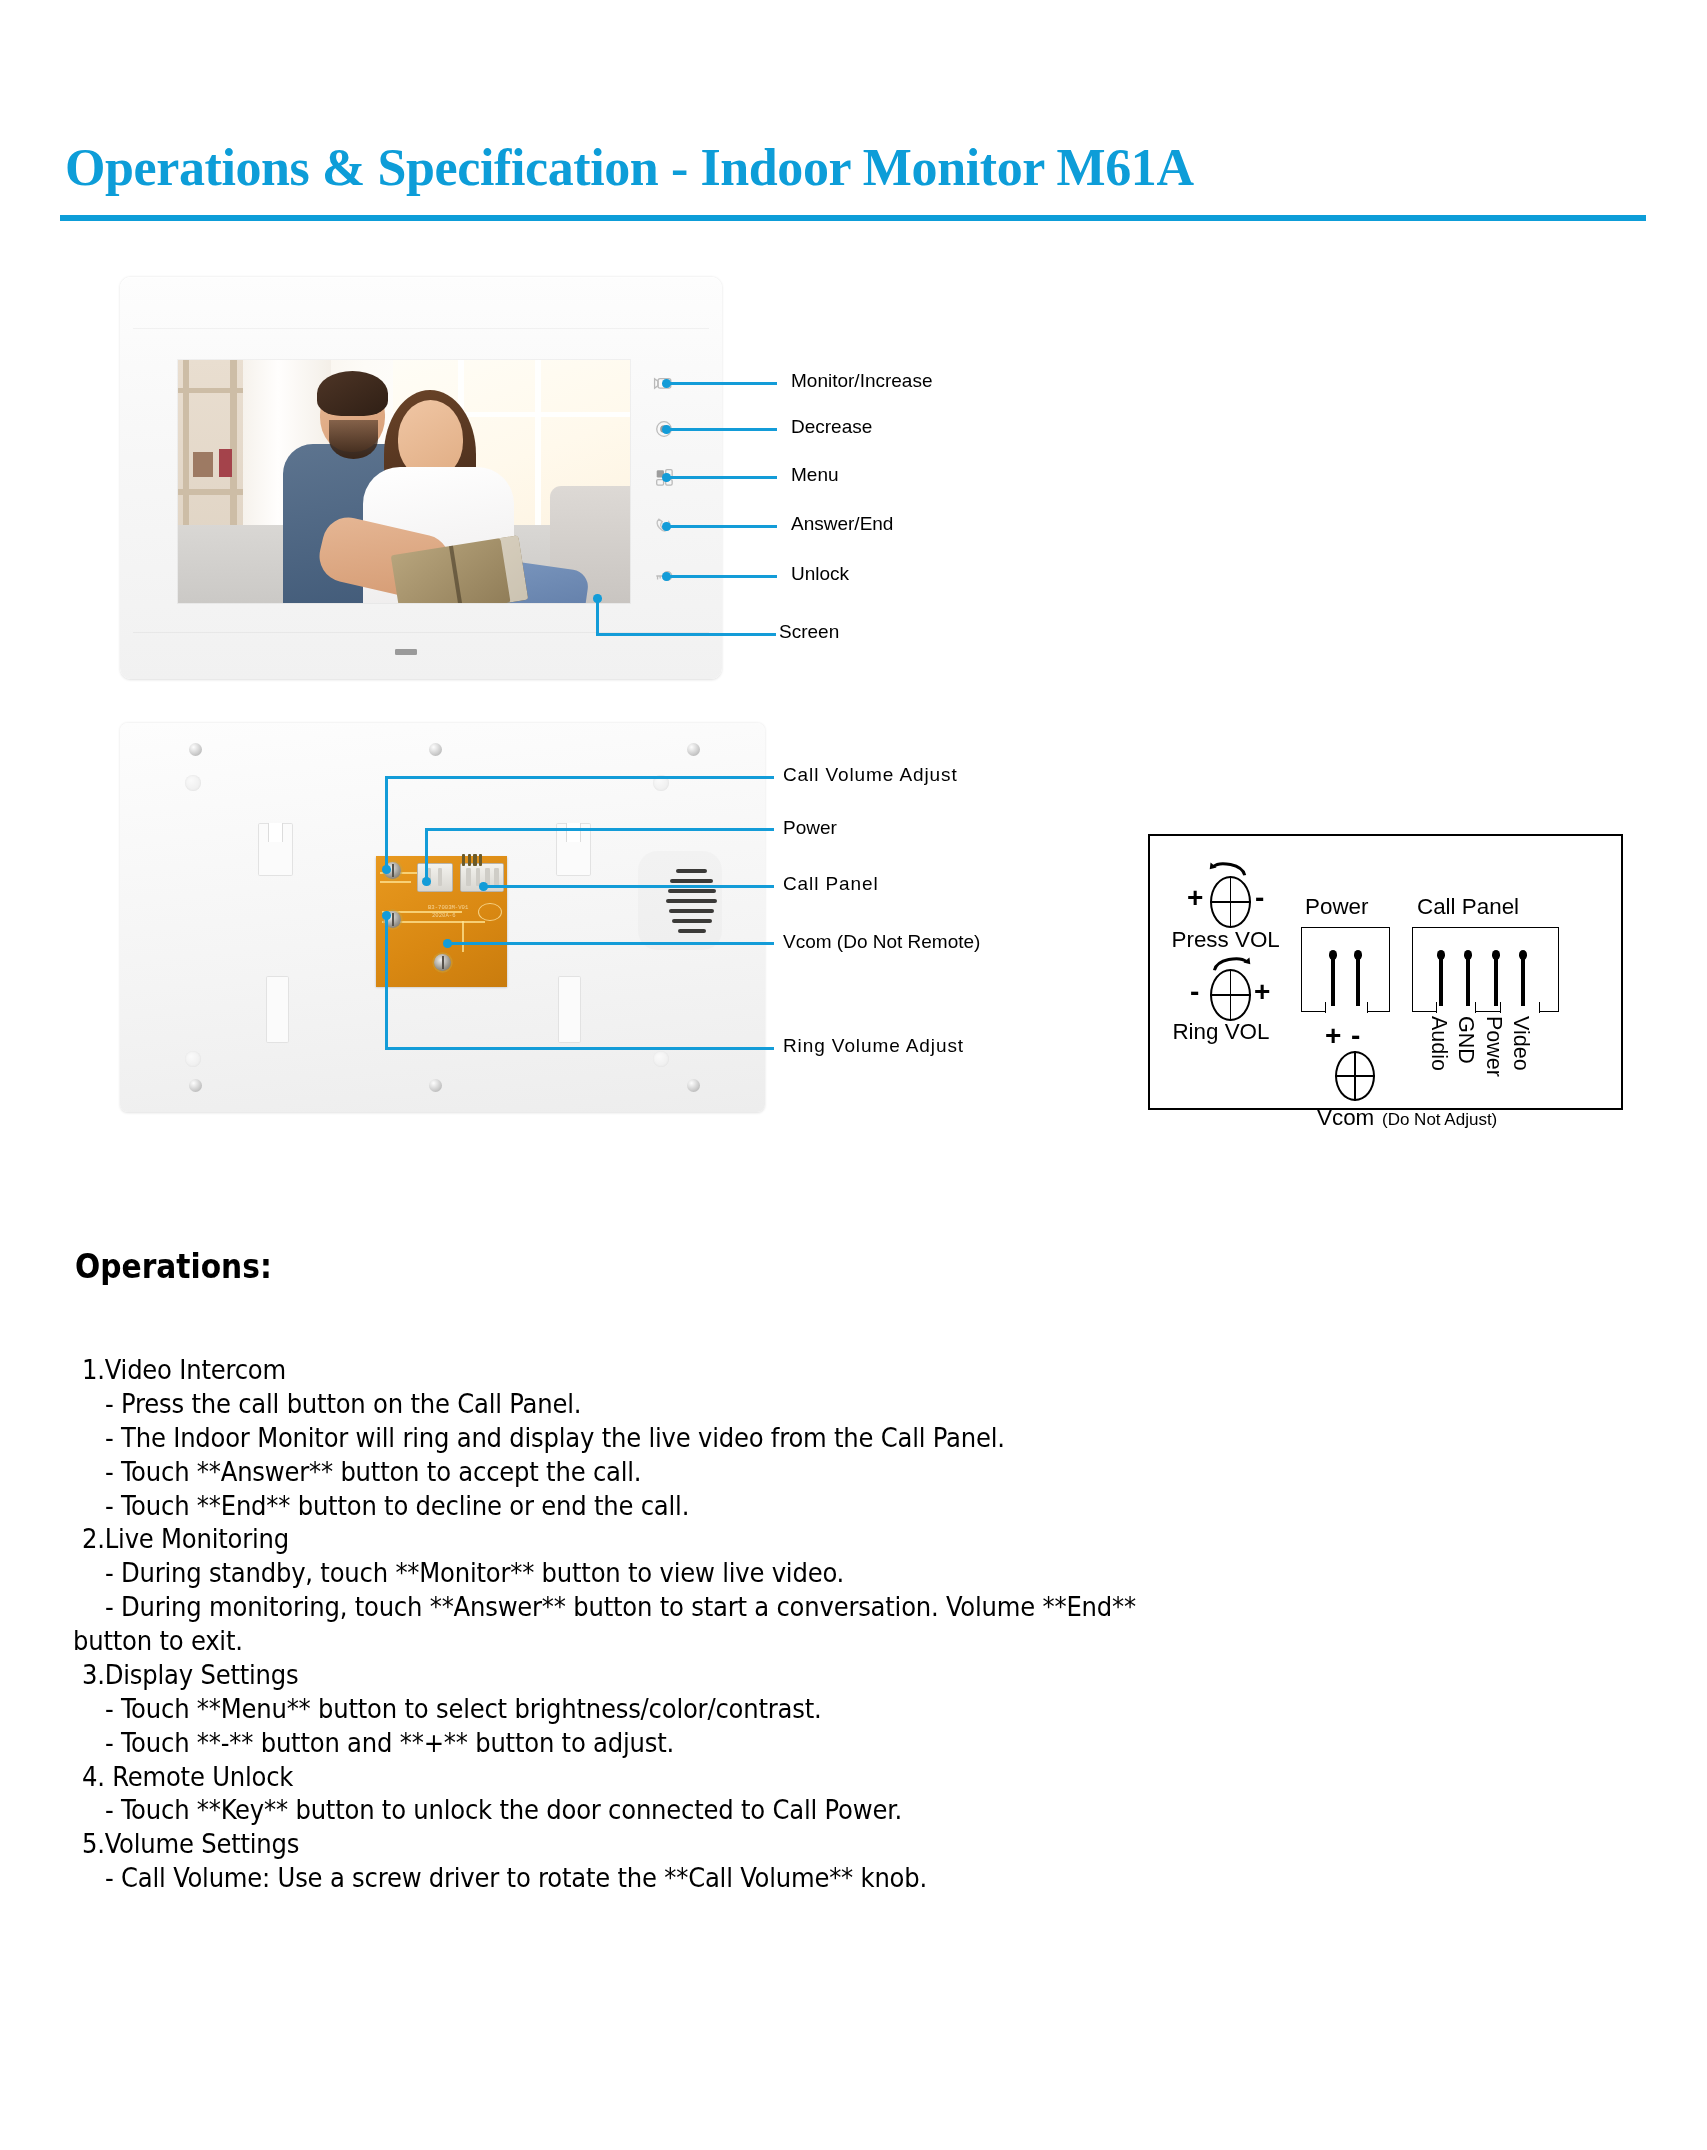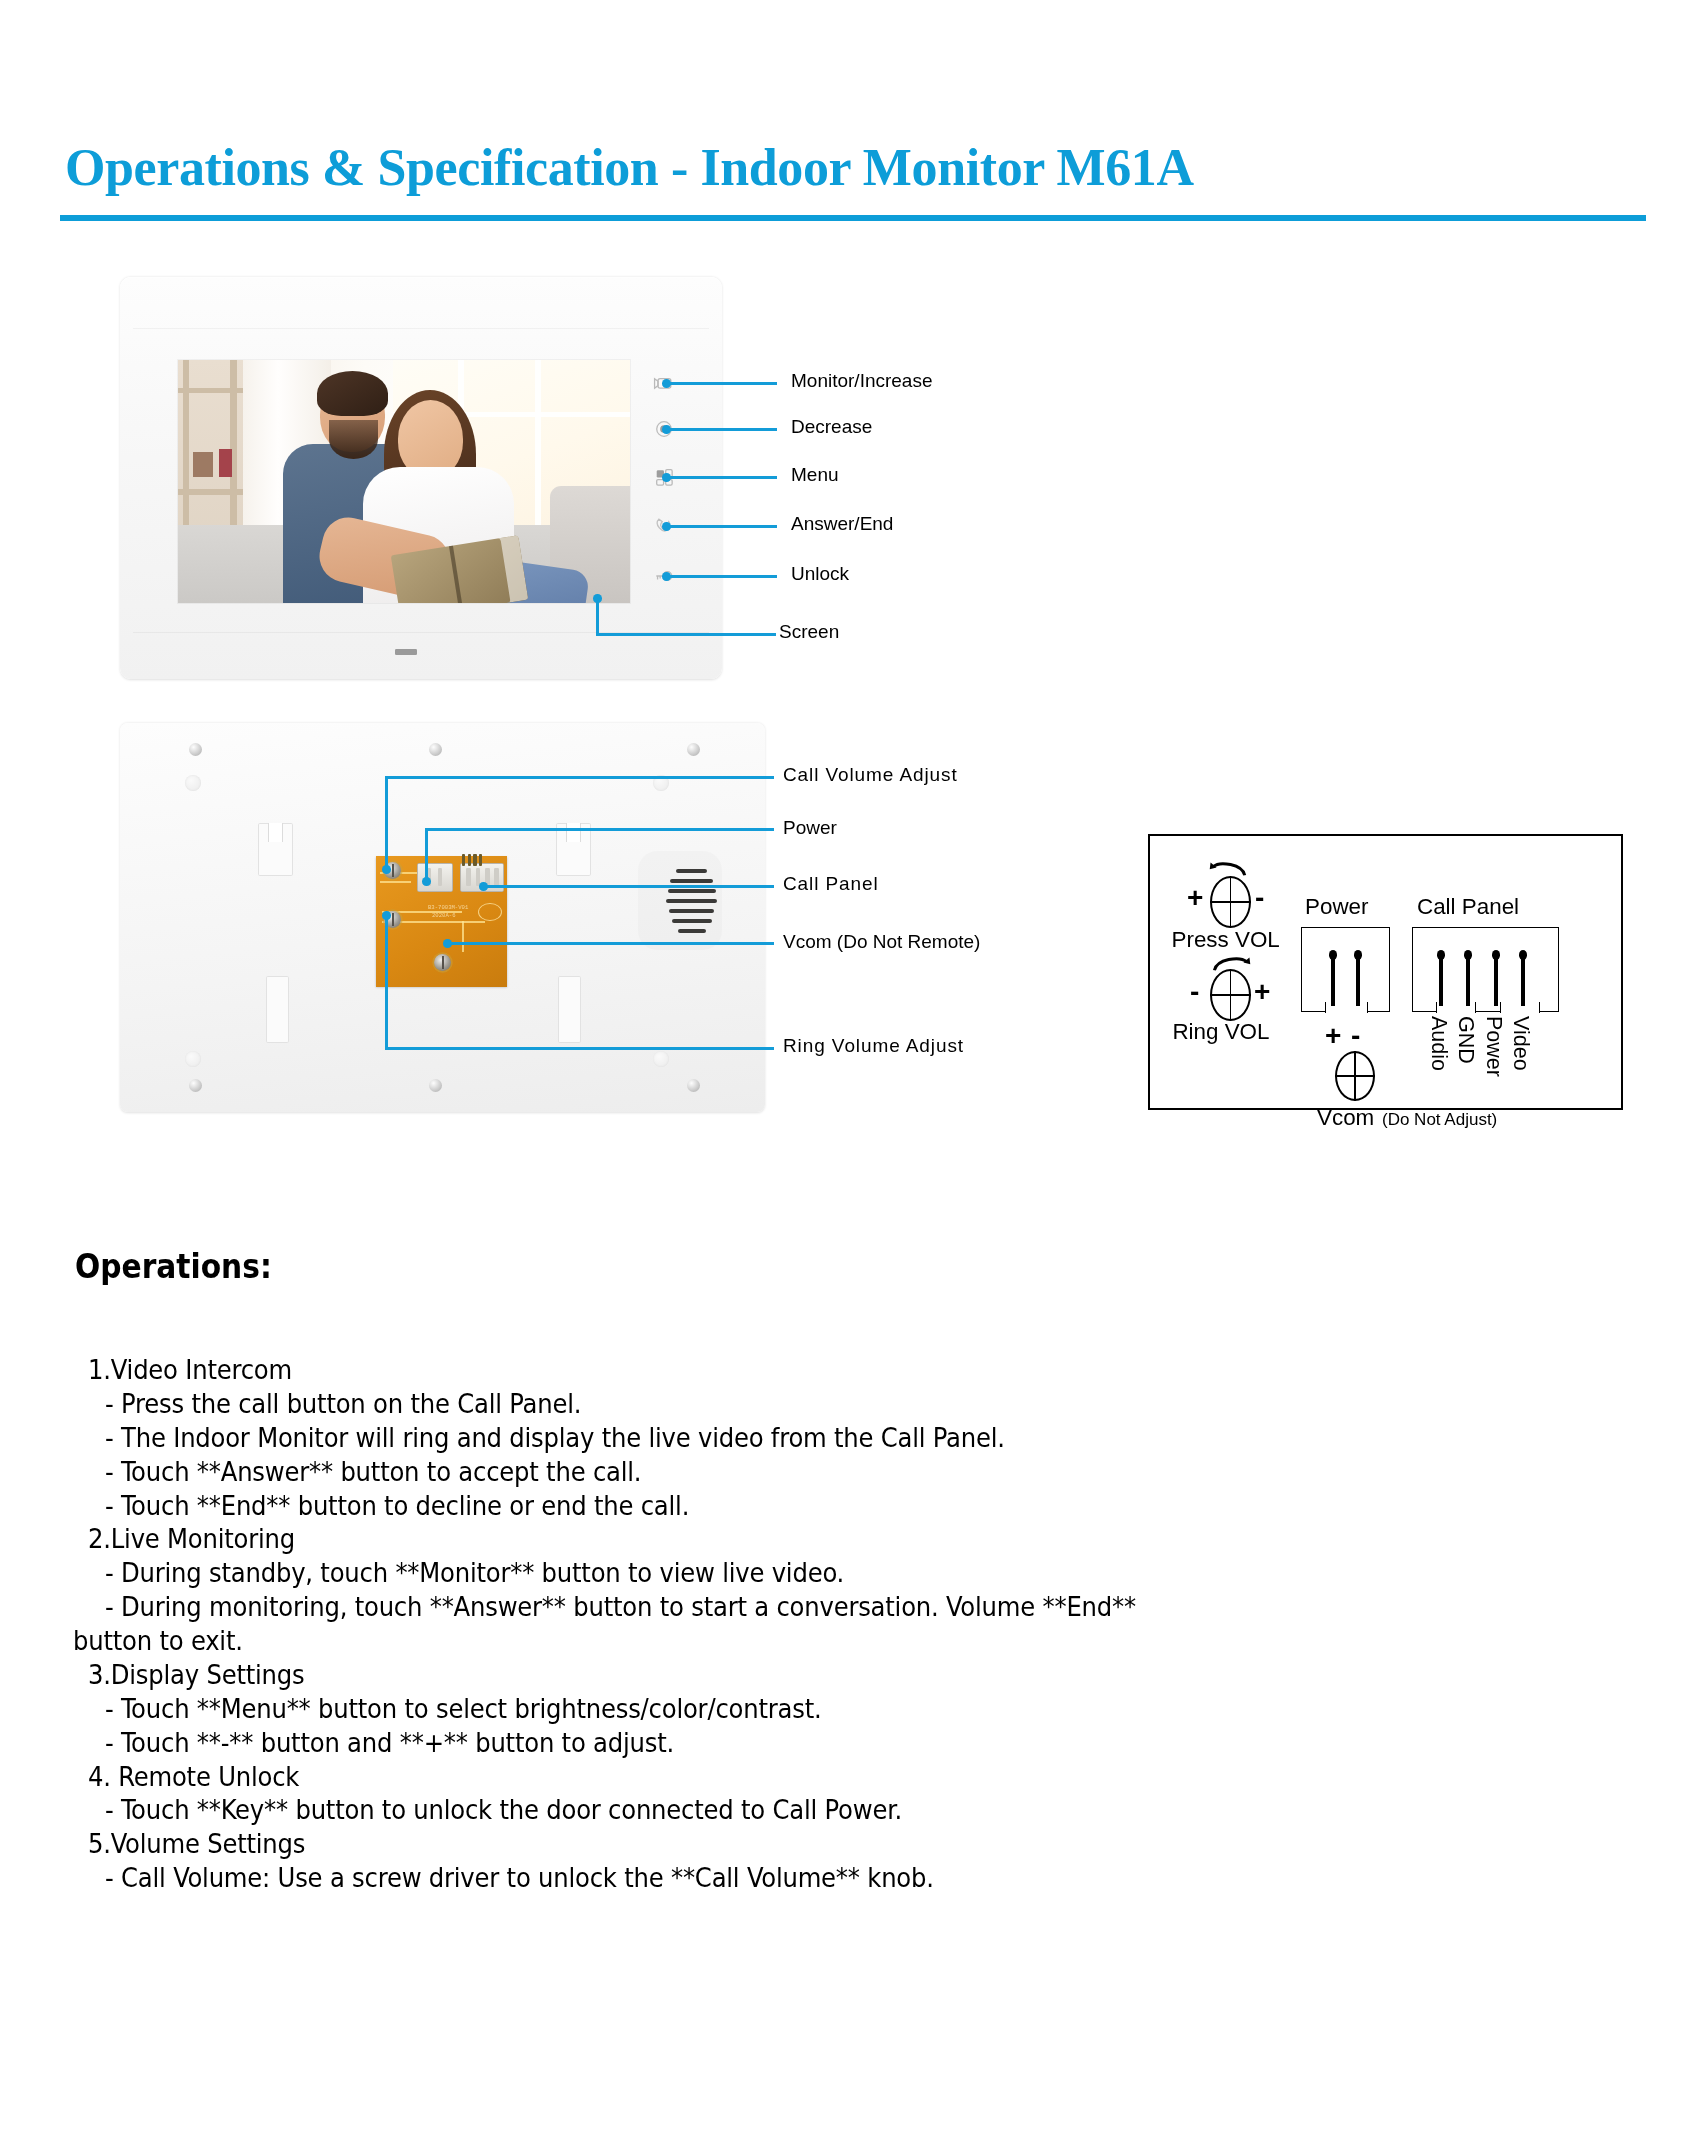--- a/index.html
+++ b/index.html
@@ -148,21 +148,21 @@
   .pin:before{content:"";position:absolute;left:-2.2px;top:-6px;width:8.2px;height:9.5px;border-radius:50%;background:#000;}
   .vlabel{position:absolute;font-size:21.5px;white-space:nowrap;
      transform-origin:0 0;transform:rotate(90deg);}
 
   
   #ops-heading{position:absolute;left:75px;top:1247px;font-size:33px;font-weight:bold;
      font-family:"DejaVu Sans Condensed","Liberation Sans Narrow","Liberation Sans",sans-serif;}
   #ops-body{position:absolute;left:65px;top:1353px;width:1583px;
      font-size:27px;line-height:1.255;letter-spacing:-0.2px;
      font-family:"DejaVu Sans Condensed","Liberation Sans Narrow","Liberation Sans",sans-serif;}
-  #ops-body .num{margin-left:23px;}
+  #ops-body .num{margin-left:17px;}
   #ops-body .sub{margin-left:40px;}
   #ops-body .cont{margin-left:8px;}
 </style>
 </head>
 <body>
 
 <div id="page-title">Operations &amp; Specification - Indoor Monitor M61A</div>
 <div id="title-rule"></div>
 
 <div id="front-monitor">
@@ -404,15 +404,15 @@
     <div class="num">2.Live Monitoring</div>
     <div class="sub">- During standby, touch **Monitor** button to view live video.</div>
     <div class="sub">- During monitoring, touch **Answer** button to start a conversation. Volume **End**</div>
     <div class="cont">button to exit.</div>
     <div class="num">3.Display Settings</div>
     <div class="sub">- Touch **Menu** button to select brightness/color/contrast.</div>
     <div class="sub">- Touch **-** button and **+** button to adjust.</div>
     <div class="num">4. Remote Unlock</div>
     <div class="sub">- Touch **Key** button to unlock the door connected to Call Power.</div>
     <div class="num">5.Volume Settings</div>
-    <div class="sub">- Call Volume: Use a screw driver to unlock the **Call Volume** knob.</div>
+    <div class="sub">- Call Volume: Use a screw driver to rotate the **Call Volume** knob.</div>
   </div>
 
 
 </body></html>

